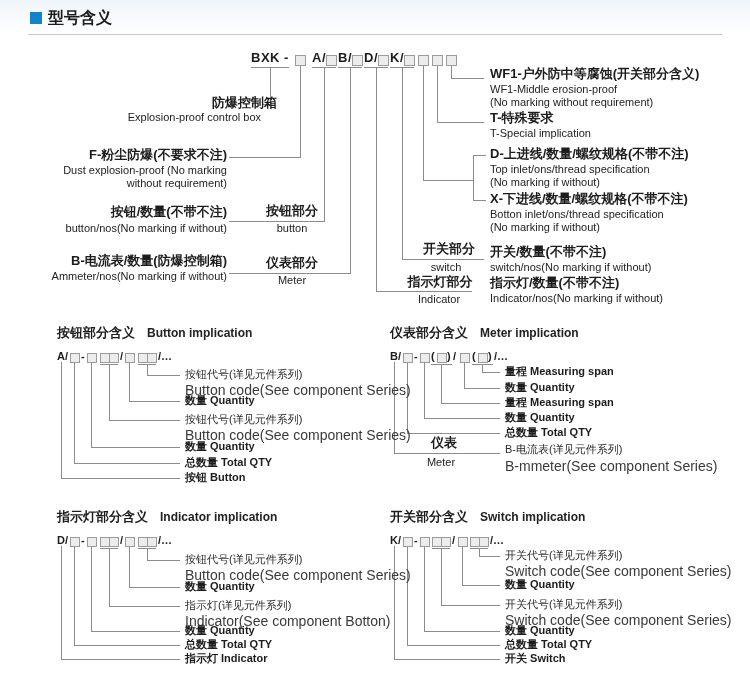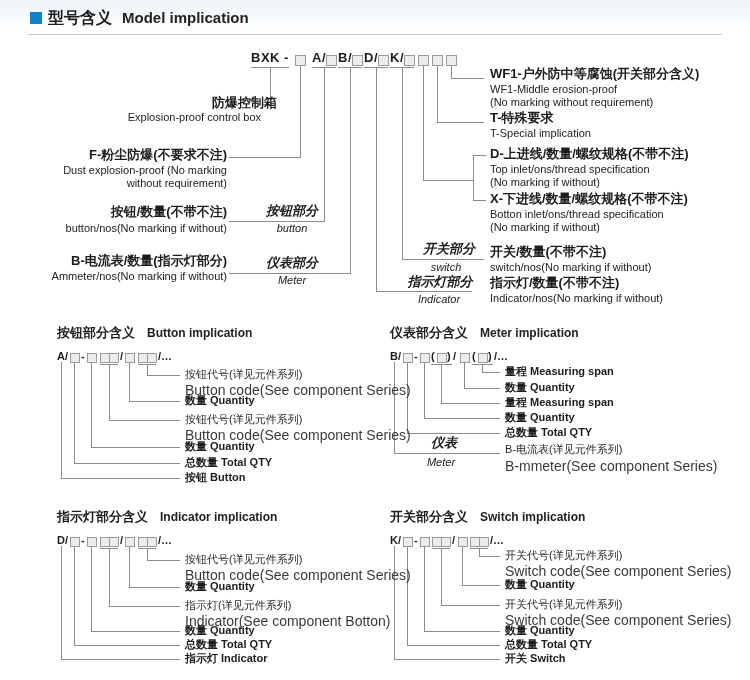--- a/index.html
+++ b/index.html
@@ -19,30 +19,29 @@
   .t{position:absolute;white-space:nowrap;line-height:1.15;}
   .code13{font-size:13px;font-weight:bold;letter-spacing:.5px;}
   .code11{font-size:11px;font-weight:bold;}
   .zh13b{font-size:13px;font-weight:bold;}
   .en11{font-size:11px;color:#222;}
   .zh11{font-size:11px;color:#2a2a2a;}
   .en9{font-size:14px;color:#3a3a3a;}
   .lb11{font-size:11px;font-weight:bold;}
   .sec-zh{font-size:13px;font-weight:bold;}
   .sec-en{font-size:12px;font-weight:bold;color:#222;}
-  .ctr{transform:translateX(-50%);font-style:italic;}
+  .ctr{transform:translateX(-50%);}
   .ra{text-align:right;}
 </style>
 </head>
 <body>
 
 <div class="hdr">
   <span class="bullet"></span>
   <span class="hzh">型号含义</span>
-  <span class="hen">Model implication</span>
 </div>
 <div class="hrule"></div>
 
 <svg class="lines" width="750" height="680" viewBox="0 0 750 680" shape-rendering="crispEdges">
   <defs>
     <rect id="bx10" width="10" height="10" fill="#ececec" stroke="#9b9b9b" stroke-width="1"></rect>
     <rect id="bx9" width="9" height="9" fill="#ececec" stroke="#9b9b9b" stroke-width="1"></rect>
   </defs>
   <g stroke="#8c8c8c" stroke-width="1" fill="none">
 
@@ -123,21 +122,21 @@
 
 <div class="t zh13b ra" style="right:523px;top:148px">F-粉尘防爆(不要求不注)</div>
 <div class="t en11 ra" style="right:523px;top:164px">Dust explosion-proof (No marking</div>
 <div class="t en11 ra" style="right:523px;top:177px">without requirement)</div>
 
 <div class="t zh13b ra" style="right:523px;top:205px">按钮/数量(不带不注)</div>
 <div class="t en11 ra" style="right:523px;top:222px">button/nos(No marking if without)</div>
 <div class="t zh13b ctr" style="left:292px;top:204px">按钮部分</div>
 <div class="t en11 ctr" style="left:292px;top:222px">button</div>
 
-<div class="t zh13b ra" style="right:523px;top:254px">B-电流表/数量(指示灯部分)</div>
+<div class="t zh13b ra" style="right:523px;top:254px">B-电流表/数量(防爆控制箱)</div>
 <div class="t en11 ra" style="right:523px;top:270px">Ammeter/nos(No marking if without)</div>
 <div class="t zh13b ctr" style="left:292px;top:256px">仪表部分</div>
 <div class="t en11 ctr" style="left:292px;top:274px">Meter</div>
 
 <div class="t zh13b" style="left:490px;top:67px">WF1-户外防中等腐蚀(开关部分含义)</div>
 <div class="t en11" style="left:490px;top:83px">WF1-Middle erosion-proof</div>
 <div class="t en11" style="left:490px;top:96px">(No marking without requirement)</div>
 
 <div class="t zh13b" style="left:490px;top:111px">T-特殊要求</div>
 <div class="t en11" style="left:490px;top:127px">T-Special implication</div>

